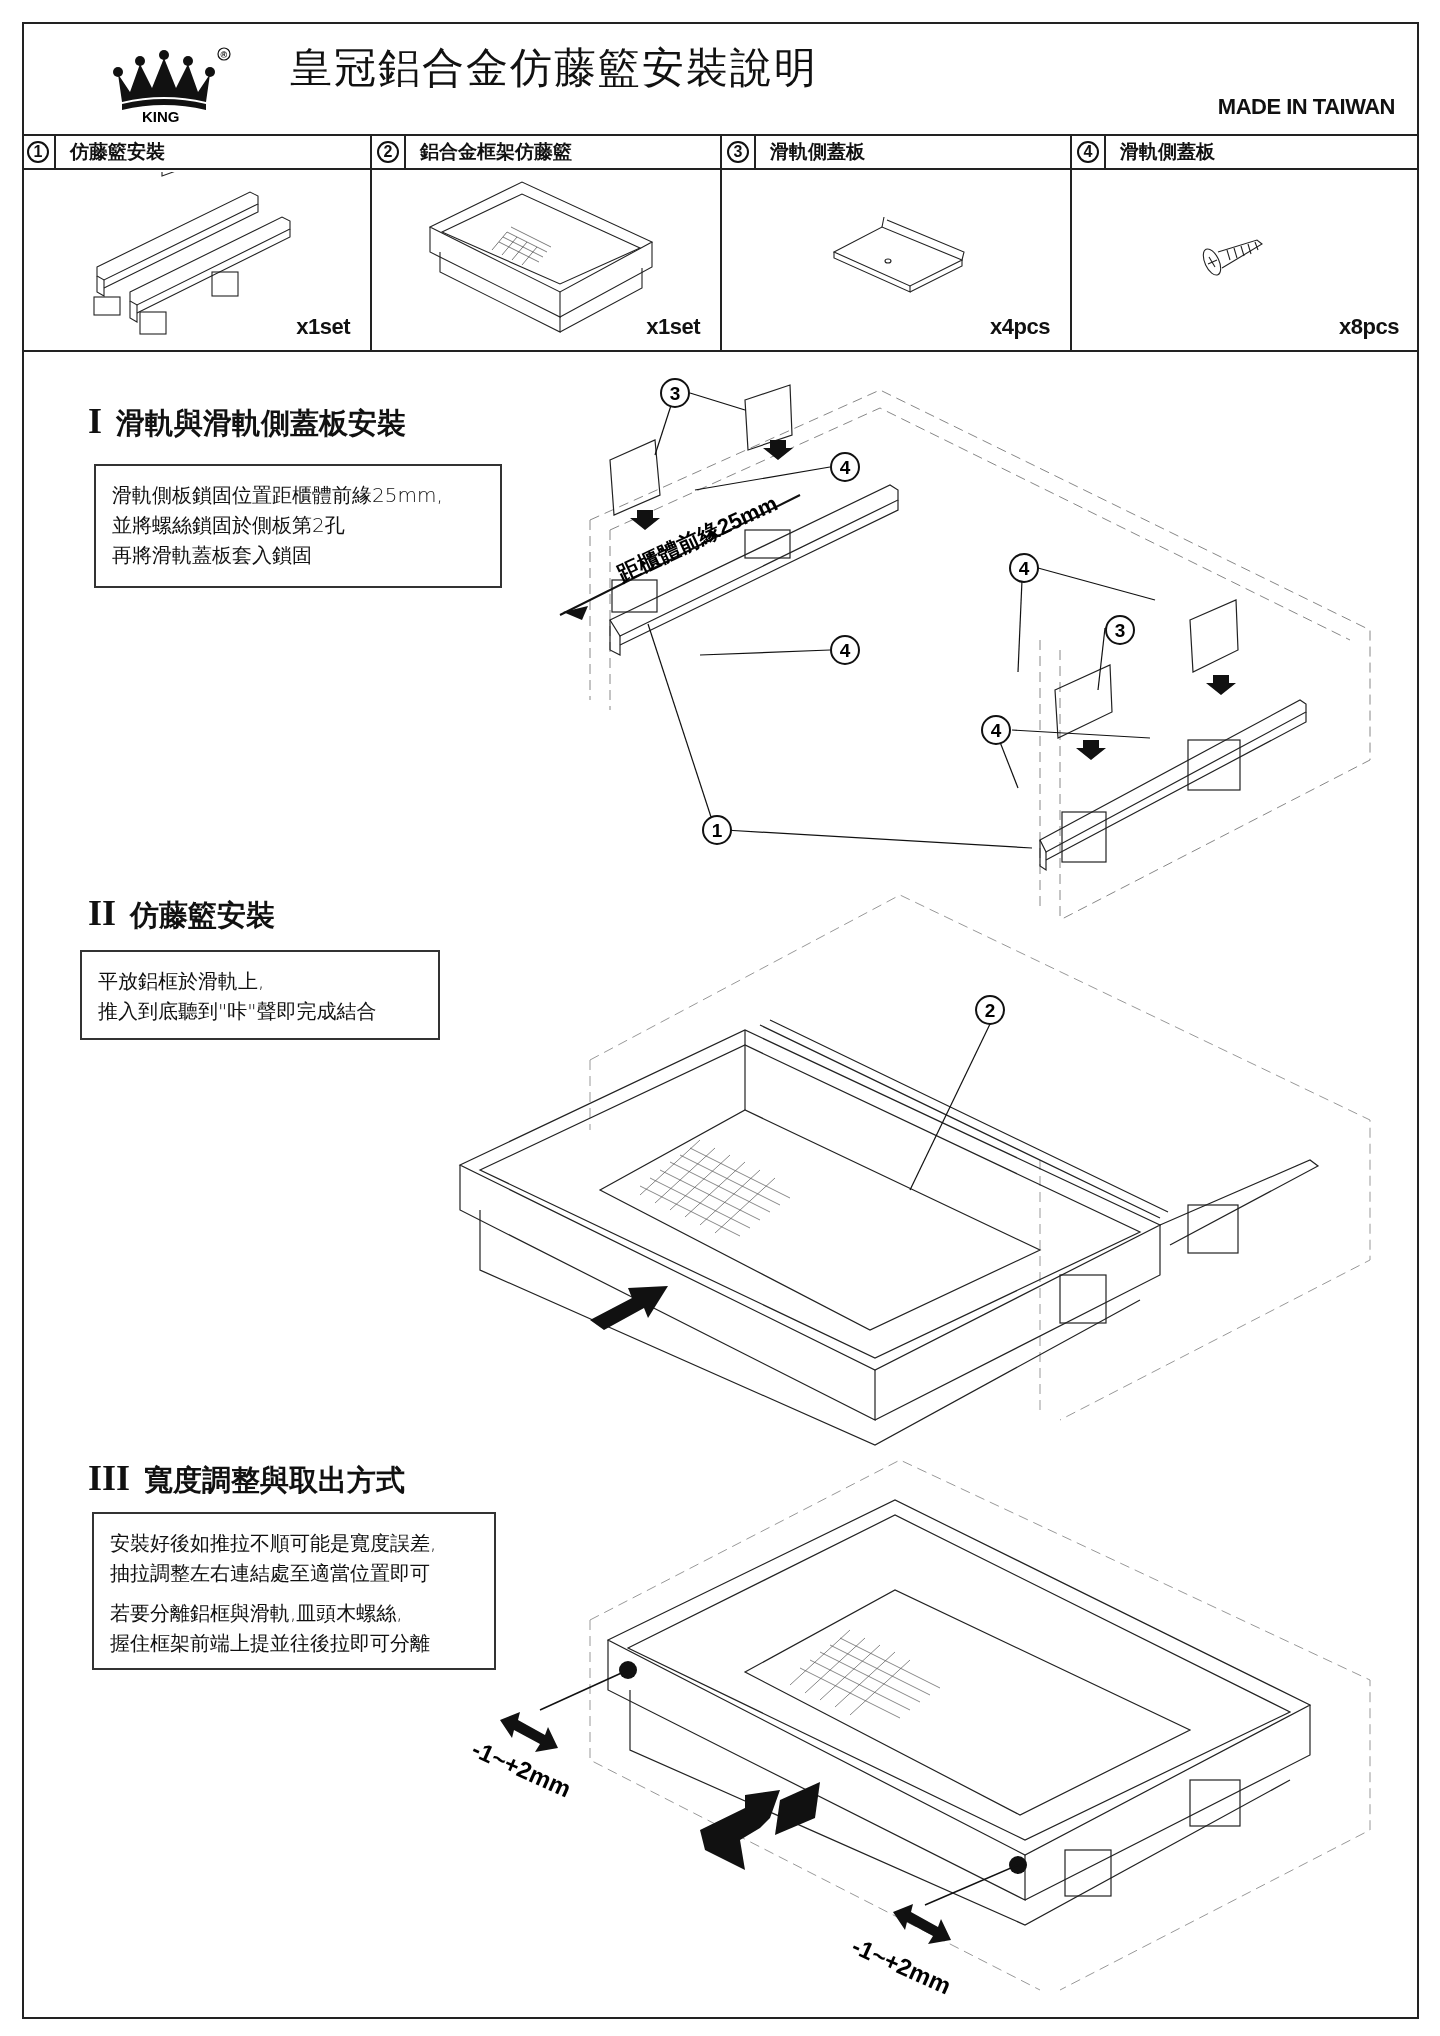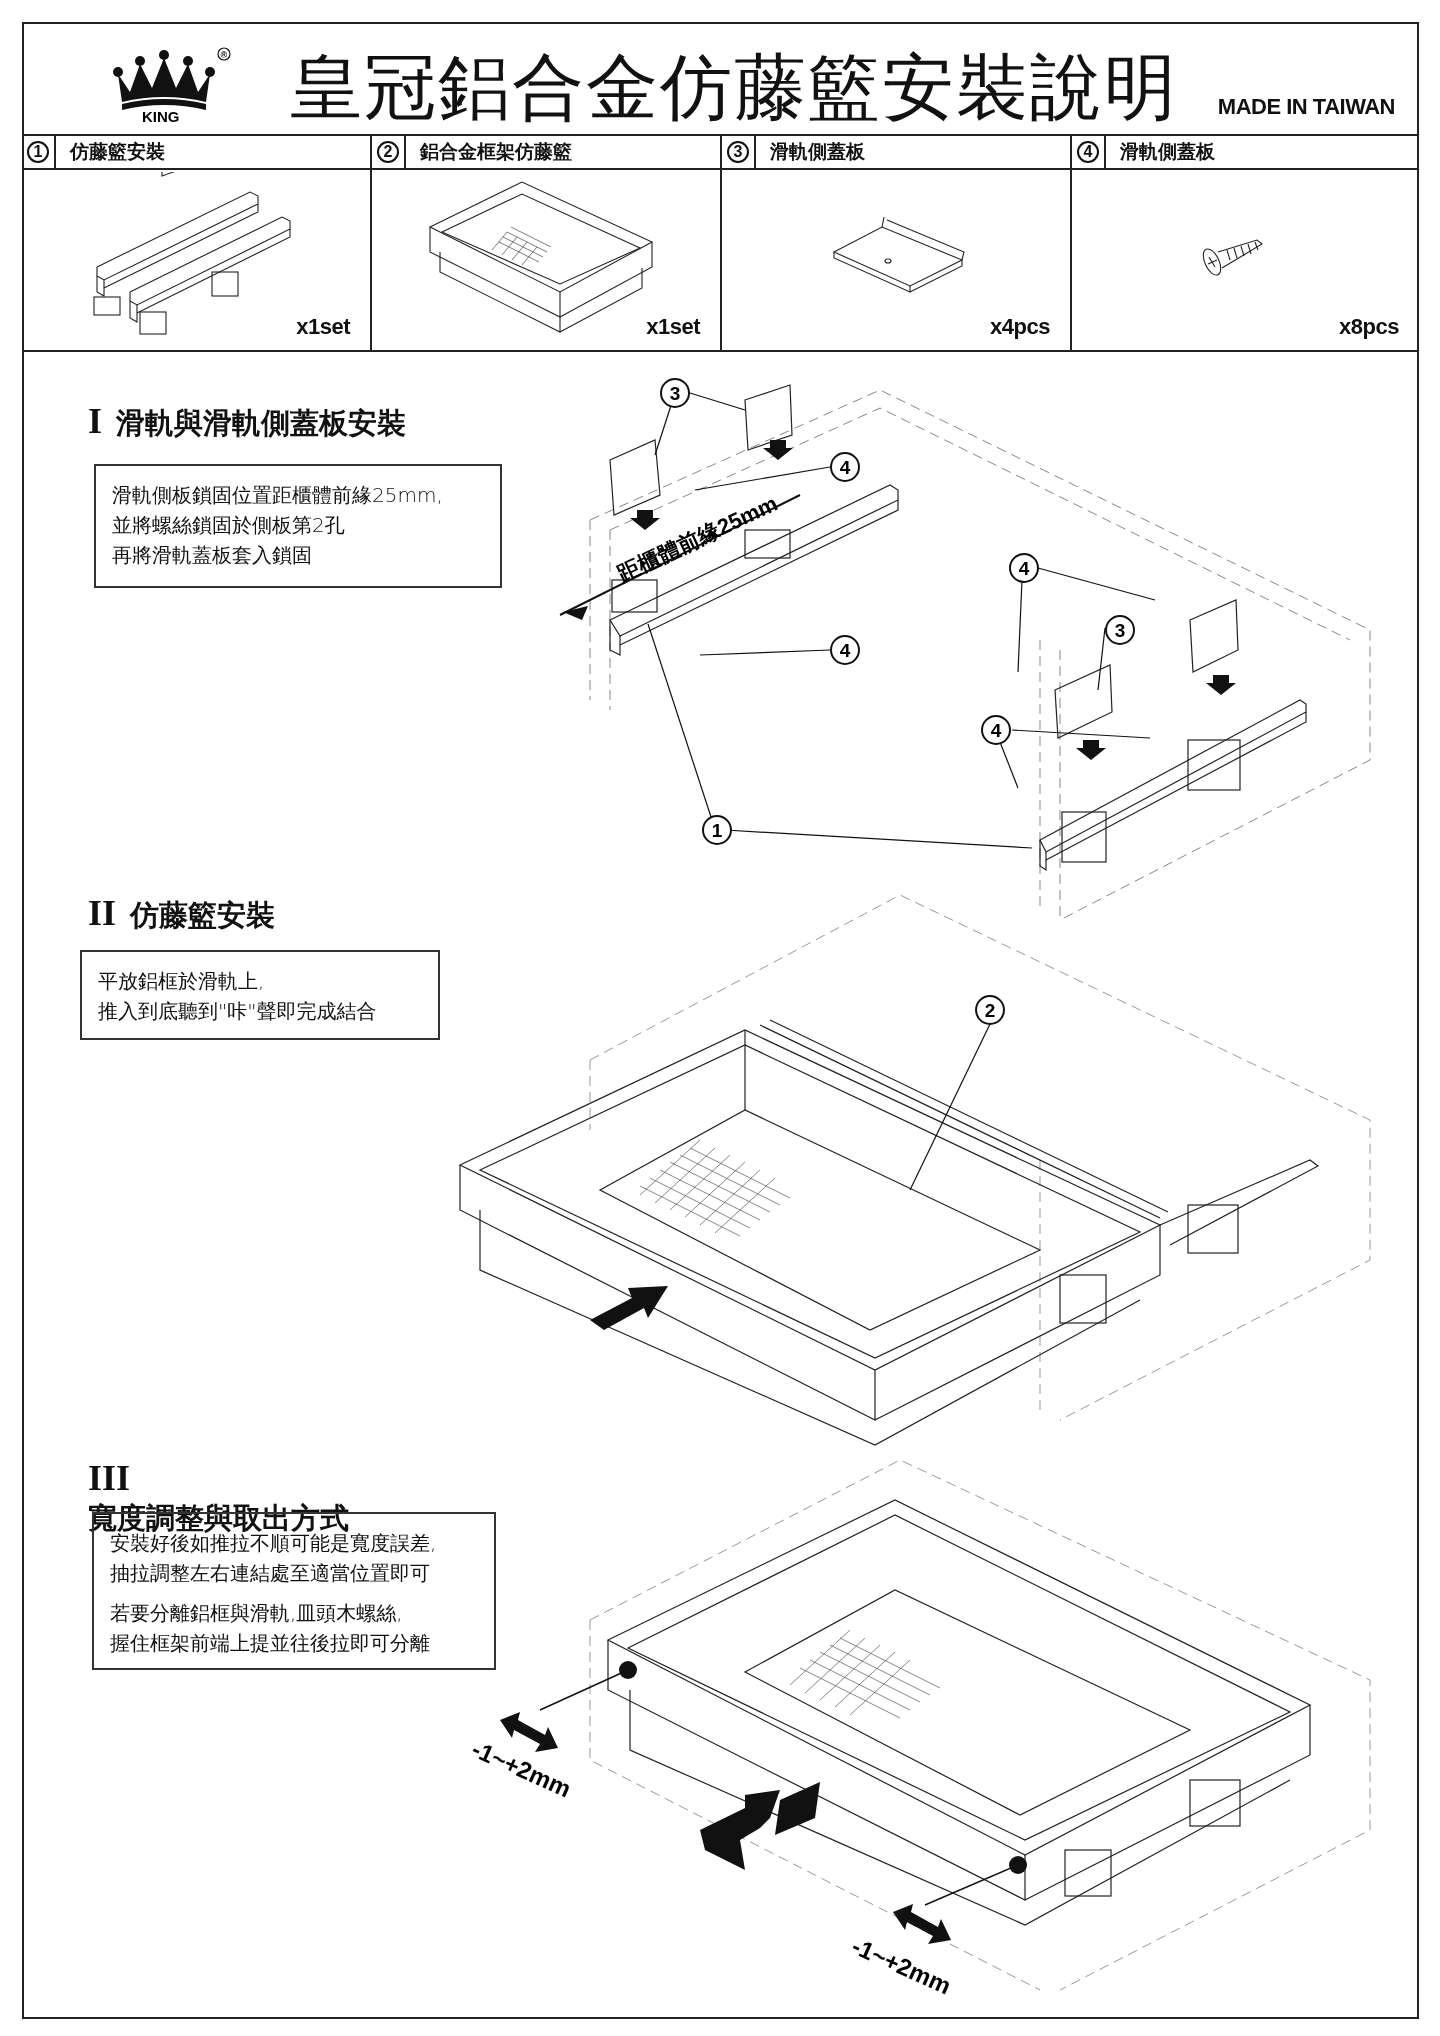--- a/index.html
+++ b/index.html
@@ -2,21 +2,21 @@
 <html><head>
   <meta charset="utf-8">
   <style>
     html, body { margin: 0; padding: 0; background: #ffffff; }
     body { width: 1440px; height: 2036px; position: relative; overflow: hidden; font-family: "DejaVu Sans", "Liberation Sans", sans-serif; color: #111; }
     .page-frame { position: absolute; left: 22px; top: 22px; width: 1397px; height: 1997px; border: 2px solid #222; box-sizing: border-box; }
 
     
     .header { position: absolute; left: 22px; top: 22px; width: 1397px; height: 114px; border-bottom: 2px solid #222; box-sizing: border-box; }
     .logo { position: absolute; left: 74px; top: 22px; width: 150px; height: 80px; }
-    .title { position: absolute; left: 268px; top: 18px; font-size: 72px; letter-spacing: 2px; font-weight: 400; font-family: Liberation Sans, sans-serif; white-space: nowrap; }
+    .title { position: absolute; left: 268px; top: 18px; font-size: 42px; letter-spacing: 2px; font-weight: 400; font-family: Liberation Sans, sans-serif; white-space: nowrap; }
     .made-in { position: absolute; right: 24px; top: 72px; font-family: "Liberation Sans", sans-serif; font-weight: 700; font-size: 22px; letter-spacing: -0.5px; text-align: center; }
 
     
     .parts { position: absolute; left: 22px; top: 136px; width: 1397px; height: 216px; display: flex; border-bottom: 2px solid #222; box-sizing: border-box; }
     .part { position: relative; border-right: 2px solid #222; box-sizing: border-box; }
     .part:last-child { border-right: none; }
     .part-head { height: 34px; border-bottom: 2px solid #222; display: flex; align-items: center; box-sizing: border-box; }
     .part-num { width: 34px; height: 32px; border-right: 2px solid #222; display: flex; align-items: center; justify-content: center; box-sizing: border-box; }
     .circ { display: inline-flex; align-items: center; justify-content: center; width: 22px; height: 22px; border: 2px solid #111; border-radius: 50%; font-family: "Liberation Sans", sans-serif; font-weight: 700; font-size: 16px; box-sizing: border-box; }
     .part-name { padding-left: 14px; font-weight: 700; font-size: 19px; }
@@ -163,21 +163,21 @@
   <span class="roman">II</span>
   <span>仿藤籃安裝</span>
 </div>
 <div class="note" style="left:80px; top:950px; width:360px; height:90px;">
   <p class="para">
     <span style="display:block">平放鋁框於滑軌上,</span>
     <span style="display:block">推入到底聽到"咔"聲即完成結合</span>
   </p>
 </div>
 
-<div class="sec-title" style="left:88px; top:1457px;flex-direction:column;">
+<div class="sec-title" style="left:88px; top:1457px;">
   <span class="roman">III</span>
   <span>寬度調整與取出方式</span>
 </div>
 <div class="note" style="left:92px; top:1512px; width:404px; height:158px;">
   <p class="para">
     <span style="display:block">安裝好後如推拉不順可能是寬度誤差,</span>
     <span style="display:block">抽拉調整左右連結處至適當位置即可</span>
   </p>
   <p class="para">
     <span style="display:block">若要分離鋁框與滑軌,皿頭木螺絲,</span>

